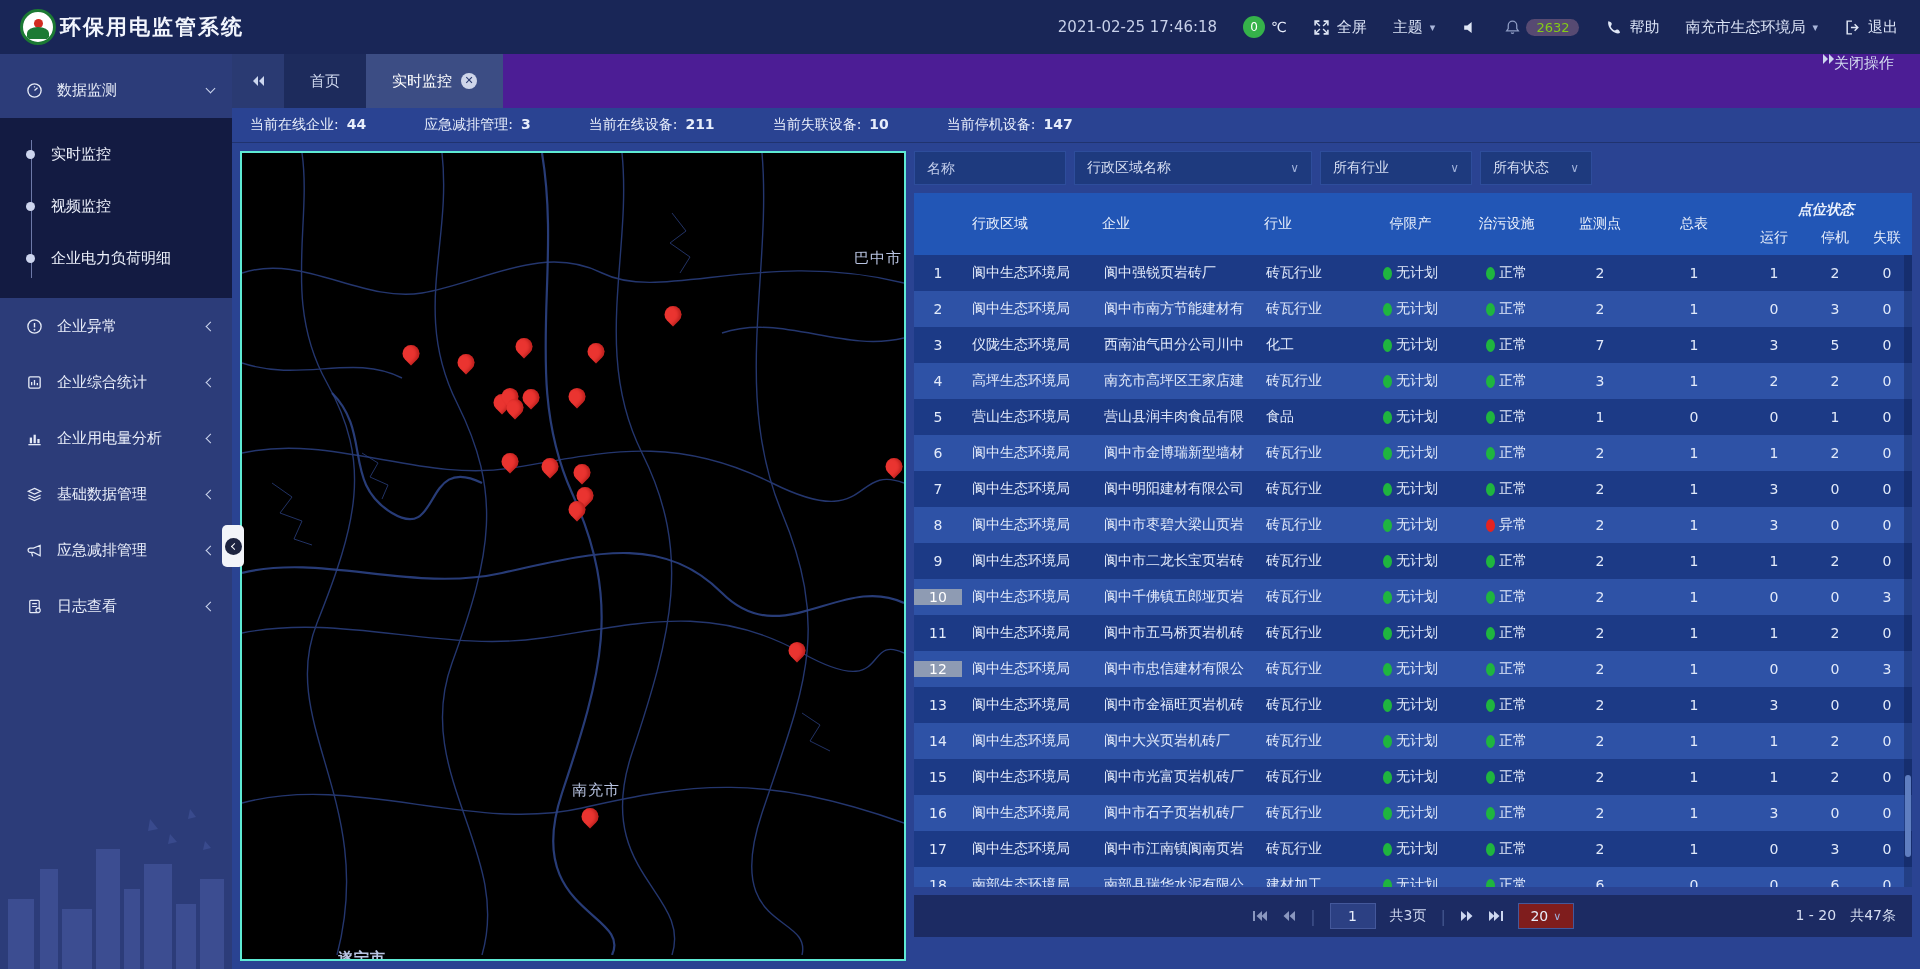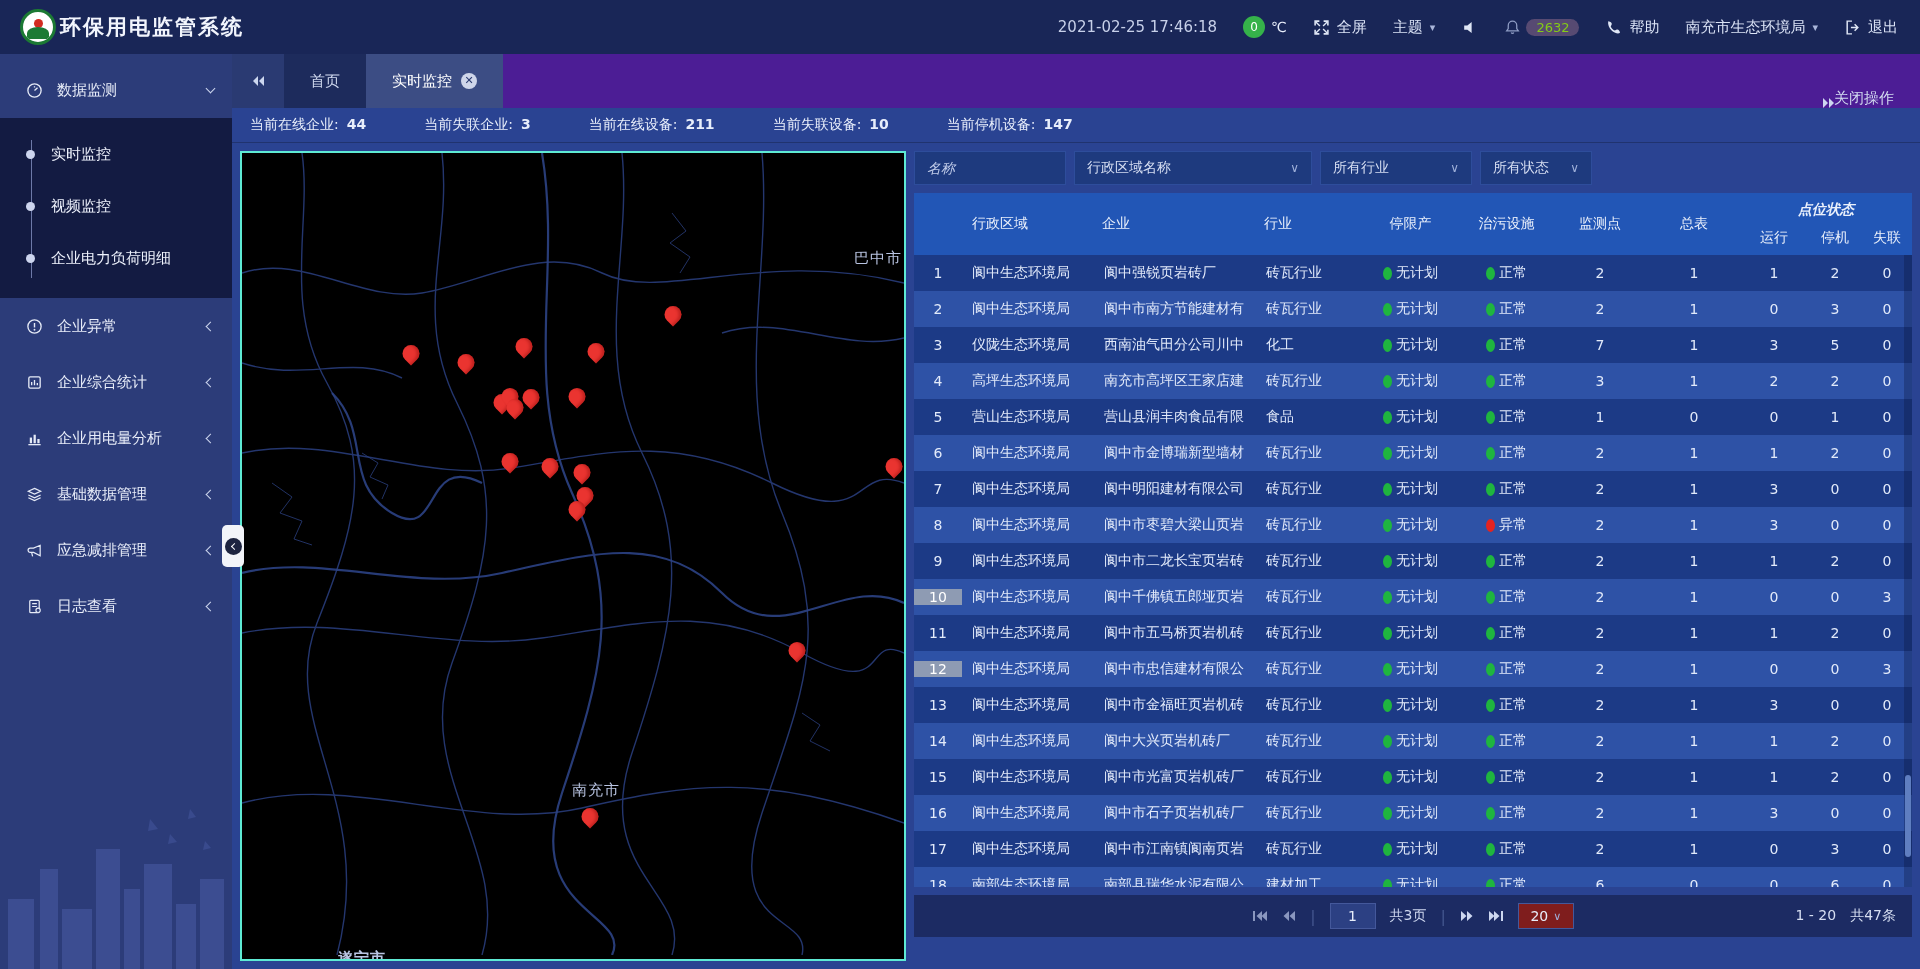--- a/index.html
+++ b/index.html
@@ -40,21 +40,21 @@
   .s-item .dot { width:9px; height:9px; border-radius:50%; background:#cdd5ee; flex:none; position:relative; z-index:1; }
   .skyline { position:absolute; bottom:0; left:0; opacity:.55; z-index:1; }
 
   
   .tabbar { height:54px; background:#4c1d95; display:flex; align-items:stretch; position:relative; }
   .tab-arrow { width:52px; display:flex; align-items:center; justify-content:center; background:#2a3a72; cursor:pointer; }
   .tabs { display:flex; }
   .tab { padding:0 26px; display:flex; align-items:center; gap:9px; color:#cfd8ee; cursor:pointer; background:#1d2b5c; font-size:15px; }
   .tab.active { background:#3c4d84; color:#fff; }
   .tab-close { width:16px; height:16px; border-radius:50%; background:#cfd6ea; color:#2a3a70; font-size:11px; line-height:16px; text-align:center; font-weight:bold; }
-  .tab-right { position:absolute; right:0; top:0; bottom:0; display:flex; align-items:flex-end; padding-right:26px; }
+  .tab-right { position:absolute; right:0; top:0; bottom:0; display:flex; align-items:flex-start; padding-right:26px; }
   .tab-right .txt { color:#d3dcf0; cursor:pointer; font-size:15px; }
   .tri { width:0; height:0; border:5px solid transparent; display:inline-block; }
   .tri.l { border-right-color:#cdd7ef; border-left-width:0; }
   .tri.r { border-left-color:#cdd7ef; border-right-width:0; }
   .dbl { display:inline-flex; gap:1px; cursor:pointer; }
 
   
   .statsbar { height:35px; background:#2a4392; border-bottom:1px solid #20336f; display:flex; align-items:center; padding-left:18px; gap:58px; }
   .stat { display:flex; gap:8px; color:#e8eefb; font-size:14px; }
 
@@ -67,21 +67,21 @@
   .city-label { position:absolute; color:#b9c4e2; font-size:15px; letter-spacing:1px; text-shadow:0 1px 2px #000; }
   .pin { position:absolute; width:17px; height:17px; background:#ea3430; border-radius:50% 50% 50% 0; transform:translate(-50%,-100%) rotate(-45deg); box-shadow:inset -2px -2px 3px rgba(120,0,0,.35); cursor:pointer; }
   .collapse-btn { position:absolute; left:222px; top:525px; width:22px; height:42px; background:#f2f4f9; border-radius:5px; z-index:9; display:flex; align-items:center; justify-content:center; cursor:pointer; }
   .collapse-btn .circ { width:17px; height:17px; border-radius:50%; background:#1d2440; display:flex; align-items:center; justify-content:center; }
   .collapse-btn .circ .chev { width:5px; height:5px; border-color:#fff; margin-left:3px; }
 
   
   .right-panel { flex:1; display:flex; flex-direction:column; min-width:0; padding-bottom:14px; }
   .filters { height:34px; display:flex; gap:8px; }
   .f-input, .f-select { background:#1e3a7e; border:1px solid #2e4d9b; color:#d6def2; height:34px; display:flex; align-items:center; padding:0 12px; font-size:14px; }
-  input.f-input { width:152px; outline:none;font-style:italic; }
+  input.f-input { width:152px; outline:none; }
   input.f-input::placeholder { color:#c2cdea; }
   .f-select { justify-content:space-between; cursor:pointer; }
   .f-select .v-chev { color:#9fb0da; font-size:12px; margin-left:18px; }
 
   
   .table-wrap { margin-top:8px; height:694px; overflow:hidden; position:relative; }
   .thead { background:#2256b6; height:62px; display:flex; color:#eaf0fb; }
   .hcell { display:flex; align-items:center; }
   .hcell.lft { padding-left:10px; }
   .hcell.ctr { justify-content:center; }
@@ -293,21 +293,21 @@
           <span class="txt">关闭操作</span>
         </div>
       </div>
 
       <div class="statsbar">
         <span class="stat">
             <span>当前在线企业:</span>
             <b>44</b>
           </span>
         <span class="stat">
-            <span>当前失联企业:</span>
+            <span>应急减排管理:</span>
             <b>3</b>
           </span>
         <span class="stat">
             <span>当前在线设备:</span>
             <b>211</b>
           </span>
         <span class="stat">
             <span>当前失联设备:</span>
             <b>10</b>
           </span>

